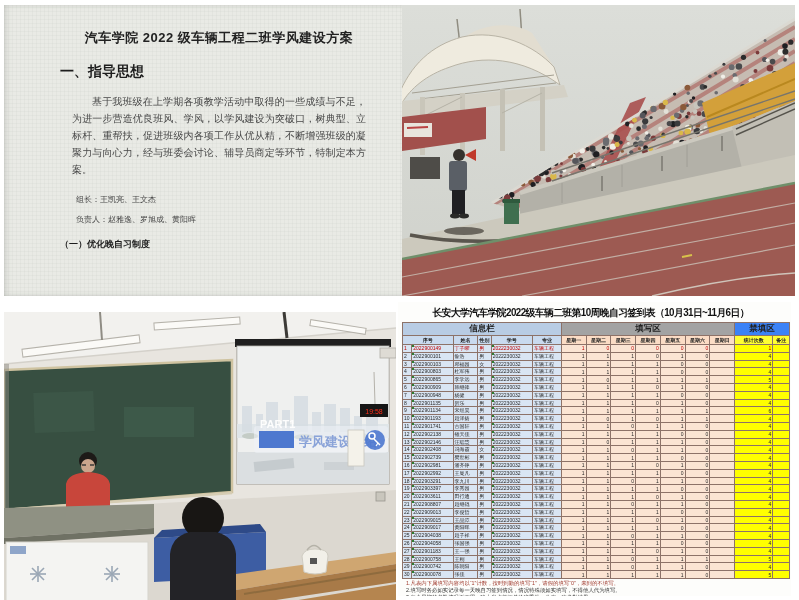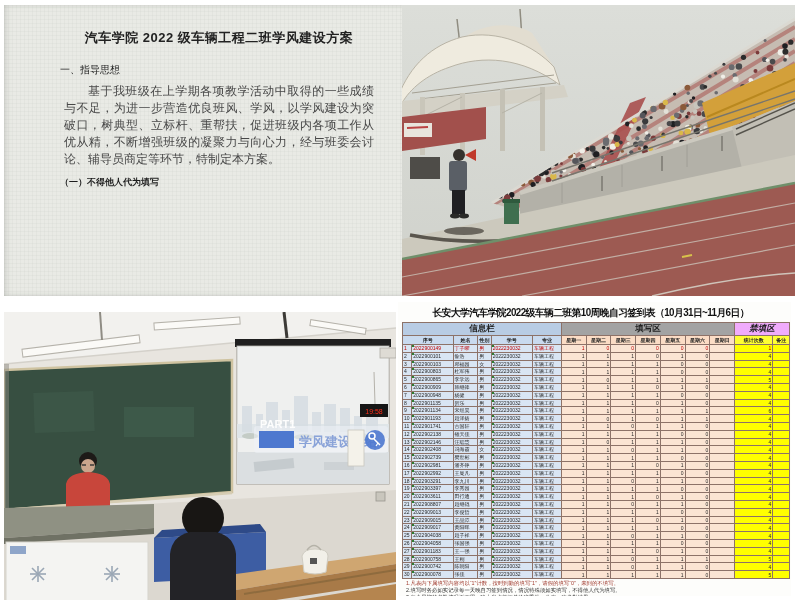--- a/index.html
+++ b/index.html
@@ -10,35 +10,35 @@
     background-image:repeating-linear-gradient(0deg,rgba(120,130,120,.05) 0 1px,transparent 1px 4px),
                      repeating-linear-gradient(90deg,rgba(120,130,120,.05) 0 1px,transparent 1px 4px);
     box-shadow:inset -6px 0 8px -4px rgba(90,95,90,.35), inset 4px 0 6px -3px rgba(90,95,90,.25);padding-left:16px;}
   #q-stadium{left:402px;top:5px;width:393px;height:291px;background:#d8dad5;}
   #q-class{left:4px;top:312px;width:392px;height:294px;background:#e8e5df;}
   #q-sheet{left:398px;top:302px;width:393px;height:294px;background:#fdfdfb;}
 
   
   .doc-inner{padding:24px 34px 0 40px;color:#3c3c3c;}
   .doc-title{font-size:13px;font-weight:bold;text-align:center;color:#222;margin:0 0 16px 0;letter-spacing:.5px;}
-  .doc-h{font-size:10px;font-weight:normal;color:#1d1d1d;margin:9px 0 6px 0;}
-  .doc-p{font-size:12px;line-height:17px;text-align:justify;text-indent:2em;margin:4px;color:#474747;}
+  .doc-h{font-size:14px;font-weight:bold;color:#1d1d1d;margin:9px 0 6px 0;}
+  .doc-p{font-size:10px;line-height:17px;text-align:justify;text-indent:2em;margin:12px;color:#474747;}
   .doc-line{font-size:8px;line-height:20px;margin:0 0 0 2em;color:#474747;}
   .doc-sub{font-size:9px;font-weight:bold;color:#1d1d1d;margin:8px 0 5px 0;}
 
   
   .sheet-inner{padding:3px 4px 0 4px;}
   .sheet-title{font-size:10px;font-weight:bold;color:#111;text-align:center;white-space:nowrap;
     letter-spacing:-0.6px;transform:scaleX(.98);transform-origin:left;margin:1px 0 2px 0;}
   table.signin{border-collapse:collapse;table-layout:fixed;width:388px;}
   table.signin th,table.signin td{border:0.5px solid #8d7268;padding:0 1px;overflow:hidden;white-space:nowrap;}
   table.signin thead th{font-weight:bold;color:#222;}
   .g-row th{font-size:8.5px;height:11px;}
   .sub-row th{font-size:5px;height:8px;font-weight:normal;color:#333;}
-  .g-info{background:#b8cce4;} .g-fill{background:#a3a3a3;} .g-forbid{background:#f0abfc;font-style:italic;}
+  .g-info{background:#b8cce4;} .g-fill{background:#a3a3a3;} .g-forbid{background:#3b82f6;}
   .c-info{background:#c9daef;} .c-fill{background:#fbdcc5;} .c-forbid{background:#ffff33;}
   td.ci{background:#d9e5f3;font-size:5px;height:6.8px;line-height:6.8px;color:#2a2a2a;}
   td.cf{background:#fbe4d3;font-size:5px;text-align:right;color:#2a2a2a;}
   td.cy{background:#ffff00;font-size:5px;text-align:right;color:#2a2a2a;}
   tr.red-row td{color:#c00000;}
   td.tri{position:relative;}
   td.tri:before{content:"";position:absolute;left:0;top:0;border:2px solid transparent;
     border-left-color:#2e7d32;border-top-color:#2e7d32;border-right:0;border-bottom:0;}
   .notes{font-size:5.4px;line-height:7px;color:#333;margin-top:1px;padding-left:4px;}
   .notes div:first-child{color:#a03a2e;}
@@ -48,21 +48,23 @@
 </head>
 <body>
 
 <div id="collage">
 
   <div id="q-doc" class="quad">
     <div class="doc-inner">
       <div class="doc-title">汽车学院 2022 级车辆工程二班学风建设方案</div>
       <div class="doc-h">一、指导思想</div>
       <p class="doc-p">基于我班级在上学期各项教学活动中取得的一些成绩与不足，为进一步营造优良班风、学风，以学风建设为突破口，树典型、立标杆、重帮扶，促进班级内各项工作从优从精，不断增强班级的凝聚力与向心力，经与班委会讨论、辅导员商定等环节，特制定本方案。</p>
-      <div class="doc-sub">（一）不得他人代为填写</div>
+      <div class="doc-line">组长：王凯亮、王文杰</div>
+      <div class="doc-line">负责人：赵雅逸、罗旭成、黄阳晖</div>
+      <div class="doc-sub">（一）优化晚自习制度</div>
     </div>
   </div>
 
   <div id="q-stadium" class="quad">
     <svg width="393" height="291" viewBox="0 0 393 291">
       <defs>
         <clipPath id="standClip">
             <polygon points="90,198 393,14 393,154 148,215"></polygon>
           </clipPath>
         <linearGradient id="skyG" x1="0" y1="0" x2="0" y2="1">

